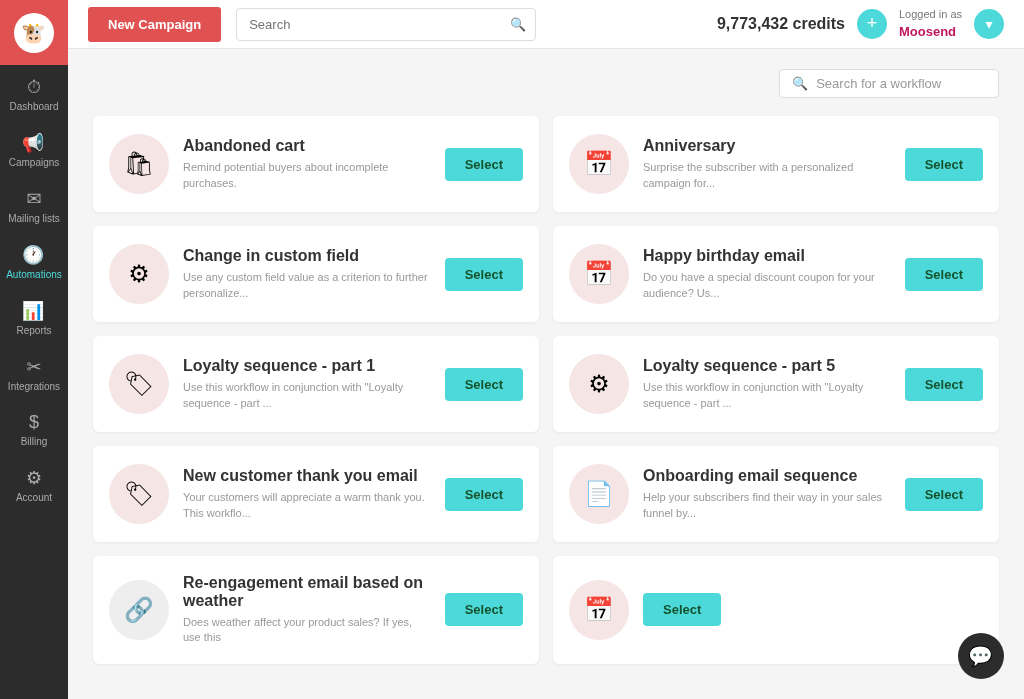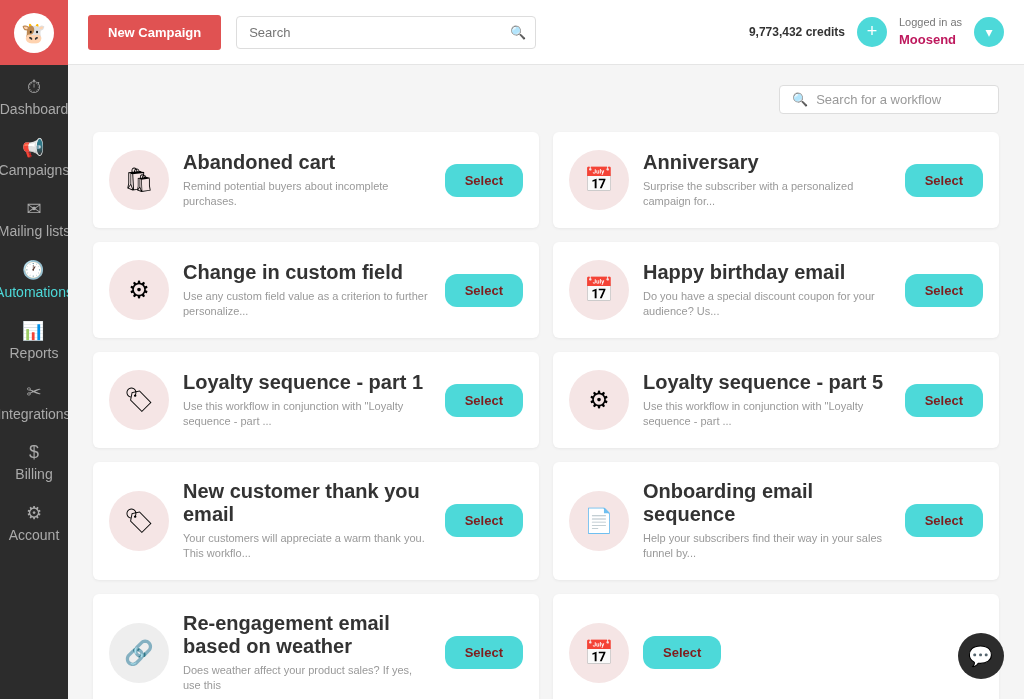--- a/index.html
+++ b/index.html
@@ -40,33 +40,33 @@
       flex-direction: column;
       align-items: center;
       padding: 12px 0 8px;
       color: #aaa;
       font-size: 10px;
       cursor: pointer;
       text-decoration: none;
     }
     .sidebar-item.active { color: #4dd9d9; }
     .sidebar-item .icon { font-size: 18px; margin-bottom: 3px; }
-    .sidebar-item .label { font-size: 14px; text-align: center; }
+    .sidebar-item .label { font-size: 10px; text-align: center; }
 
     
     .main {
       flex: 1;
       display: flex;
       flex-direction: column;
       overflow: hidden;
     }
 
     
     .header {
-      height: 65px;
+      height: 49px;
       background: #fff;
       display: flex;
       align-items: center;
       padding: 0 20px;
       border-bottom: 1px solid #e5e5e5;
       flex-shrink: 0;
     }
     .new-campaign-btn {
       background: #e05252;
       color: white;
@@ -101,21 +101,21 @@
       color: #aaa;
       font-size: 13px;
     }
     .header-right {
       margin-left: auto;
       display: flex;
       align-items: center;
       gap: 12px;
     }
     .credits {
-      font-size: 12px;
+      font-size: 16px;
       color: #555;
     }
     .credits span {
       font-weight: bold;
       color: #333;
     }
     .add-btn {
       width: 30px;
       height: 30px;
       border-radius: 50%;
@@ -200,36 +200,36 @@
       display: flex;
       align-items: center;
       justify-content: center;
       font-size: 24px;
     }
     .workflow-info {
       flex: 1;
       min-width: 0;
     }
     .workflow-info h3 {
-      font-size: 20px;
+      font-size: 16px;
       font-weight: 600;
       color: #333;
       margin-bottom: 5px;
     }
     .workflow-info p {
       font-size: 11px;
       color: #999;
       line-height: 1.4;
     }
     .select-btn {
       background: #4dd9d9;
-      color: #7f1d1d;
+      color: #14532d;
       border: none;
       padding: 9px 20px;
-      border-radius: 12px;
+      border-radius: 4px;
       font-size: 13px;
       font-weight: 600;
       cursor: pointer;
       white-space: nowrap;
       flex-shrink: 0;
     }
 
     
     .chat-btn {
       position: fixed;

